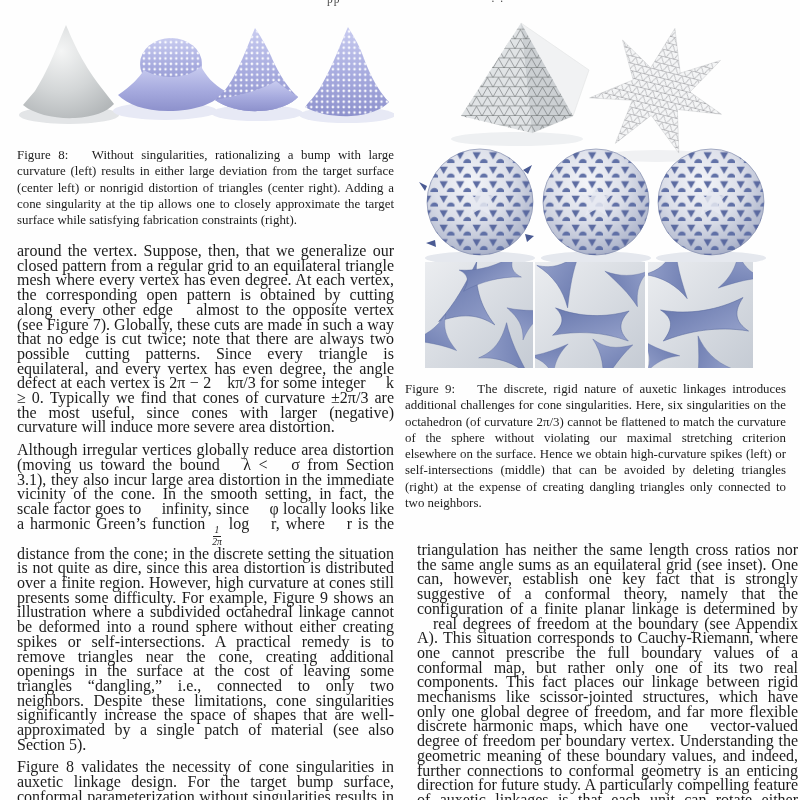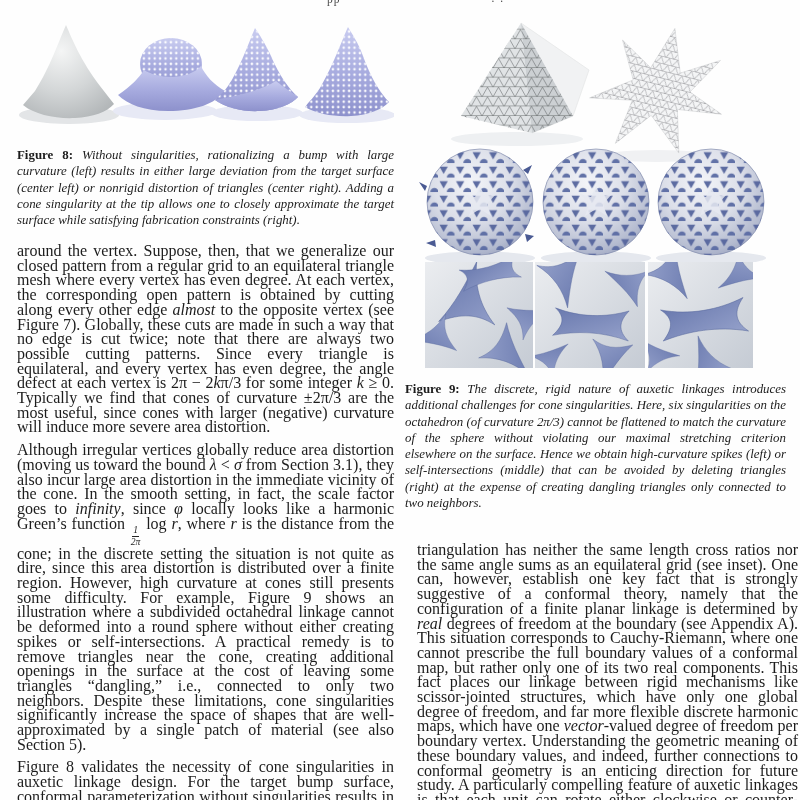--- a/index.html
+++ b/index.html
@@ -2,22 +2,22 @@
 <html><head>
 <meta charset="utf-8">
 <style>
   html,body{margin:0;padding:0;background:#ffffff;}
   .page{position:relative;width:800px;height:800px;background:#fefefe;overflow:hidden;
         font-family:"Liberation Serif","DejaVu Serif",serif;color:#1c1c1c;}
   .abs{position:absolute;}
   .body-text{font-size:16px;line-height:14.7px;text-align:justify;}
   .body-text p{margin:0 0 8px 0;}
   .caption{font-size:12.9px;line-height:16.3px;text-align:justify;}
-  .it{font-style:italic;}
-  .bo{font-weight:bold;font-style:normal;}
+  .it{margin-left:16px;}
+  .bo{font-weight:normal;font-style:normal;}
   .frac{display:inline-flex;flex-direction:column;align-items:center;vertical-align:-0.5em;
         font-size:0.6em;line-height:1.05;font-style:italic;}
   .frac .num{border-bottom:0.7px solid #222;padding:0 1.5px;}
   .frac .den{padding:0 1px;}
   .header-frag{font-size:11.5px;color:#4a4a4a;letter-spacing:1px;}
   figure{margin:0;}
   svg{display:block;}
 </style>
 </head>
 <body>

